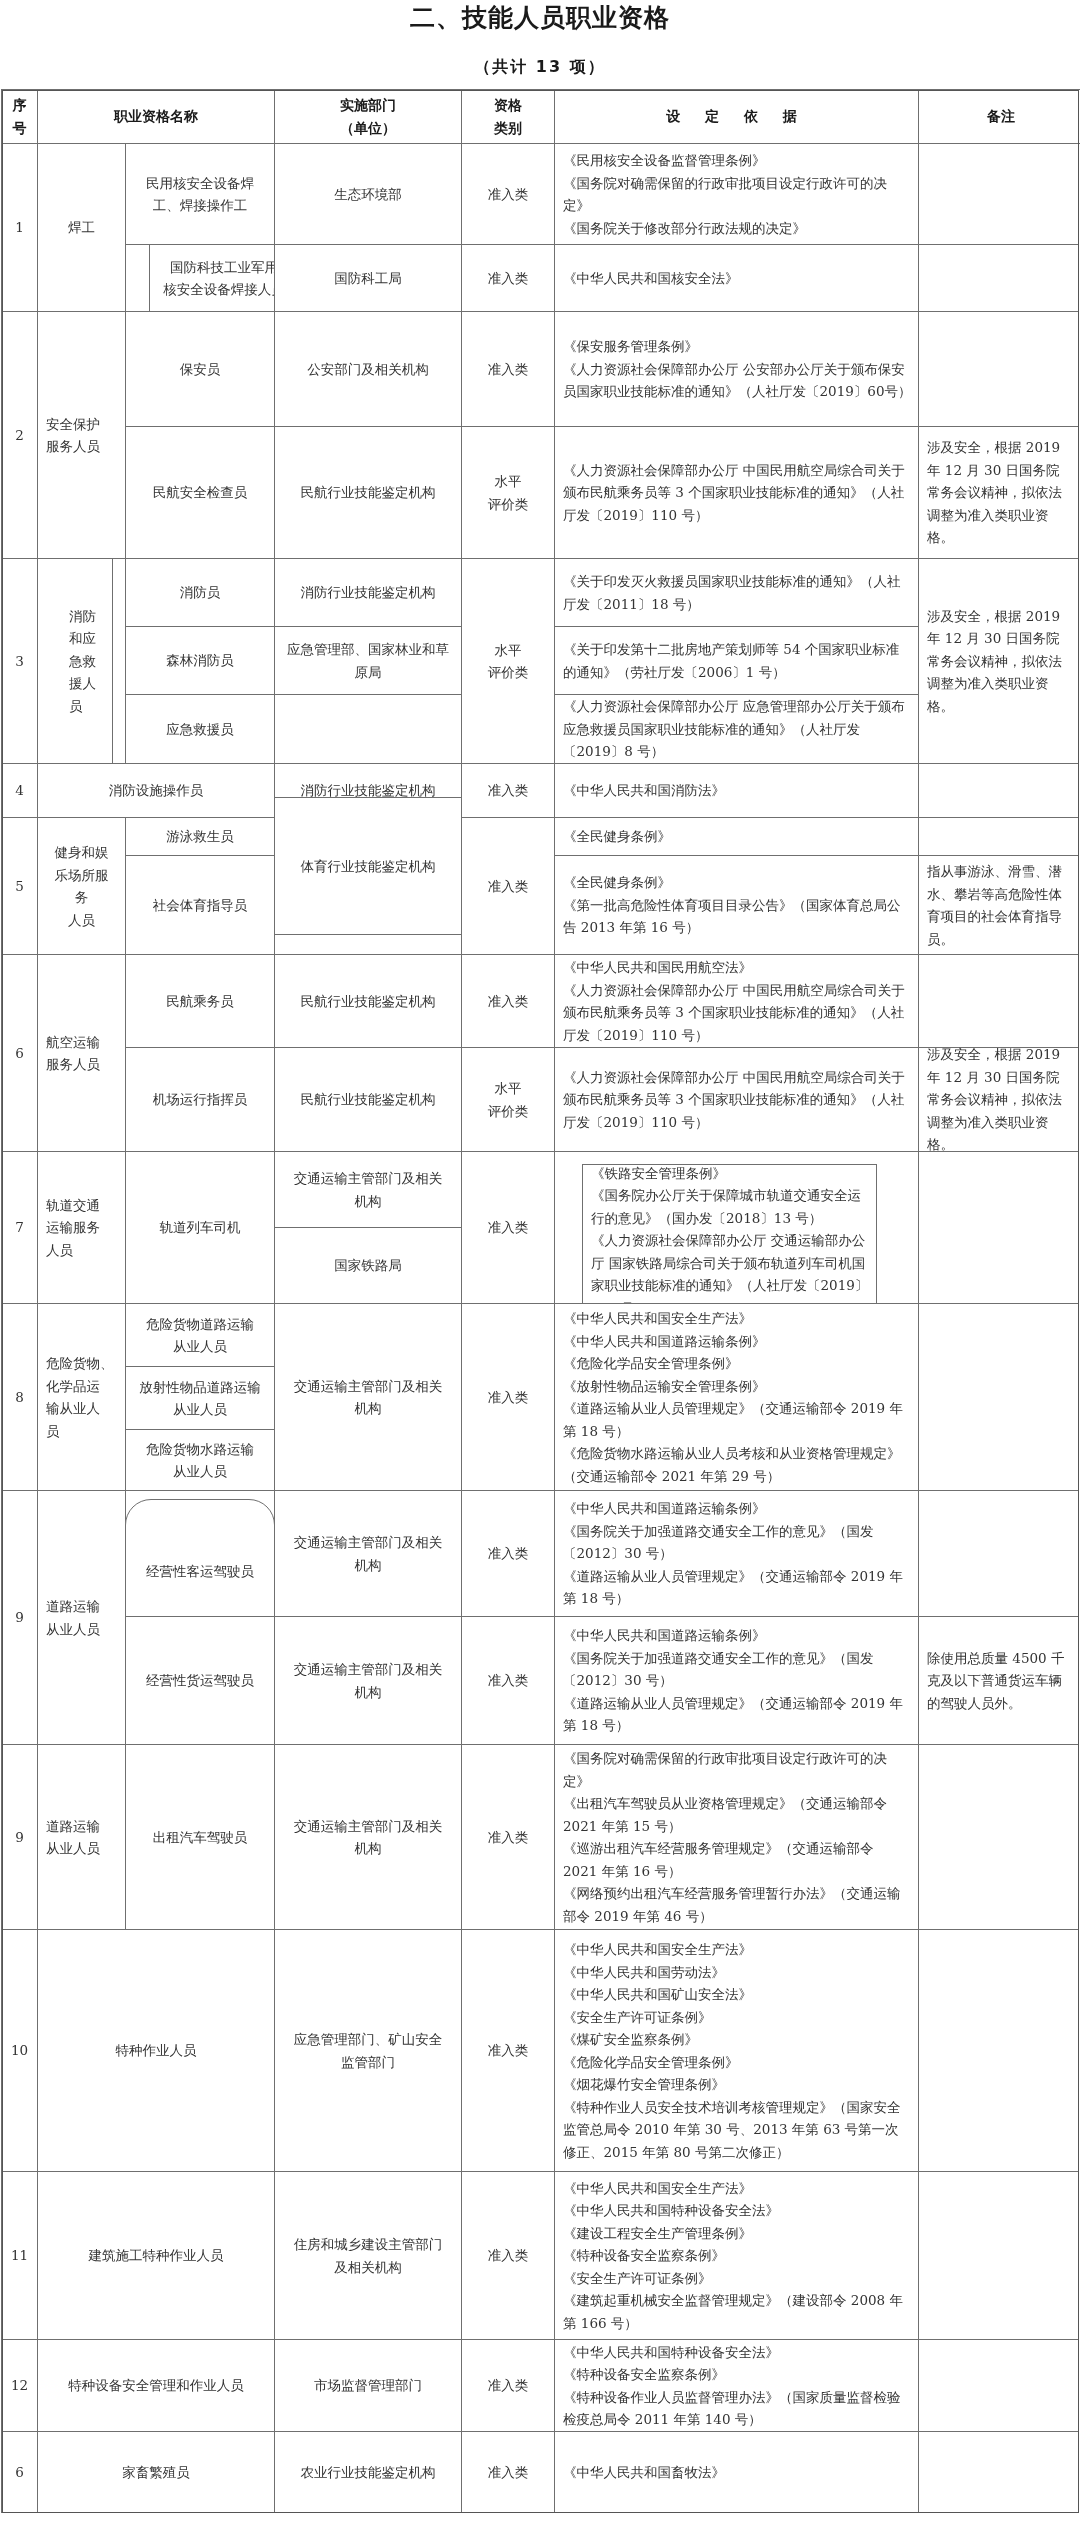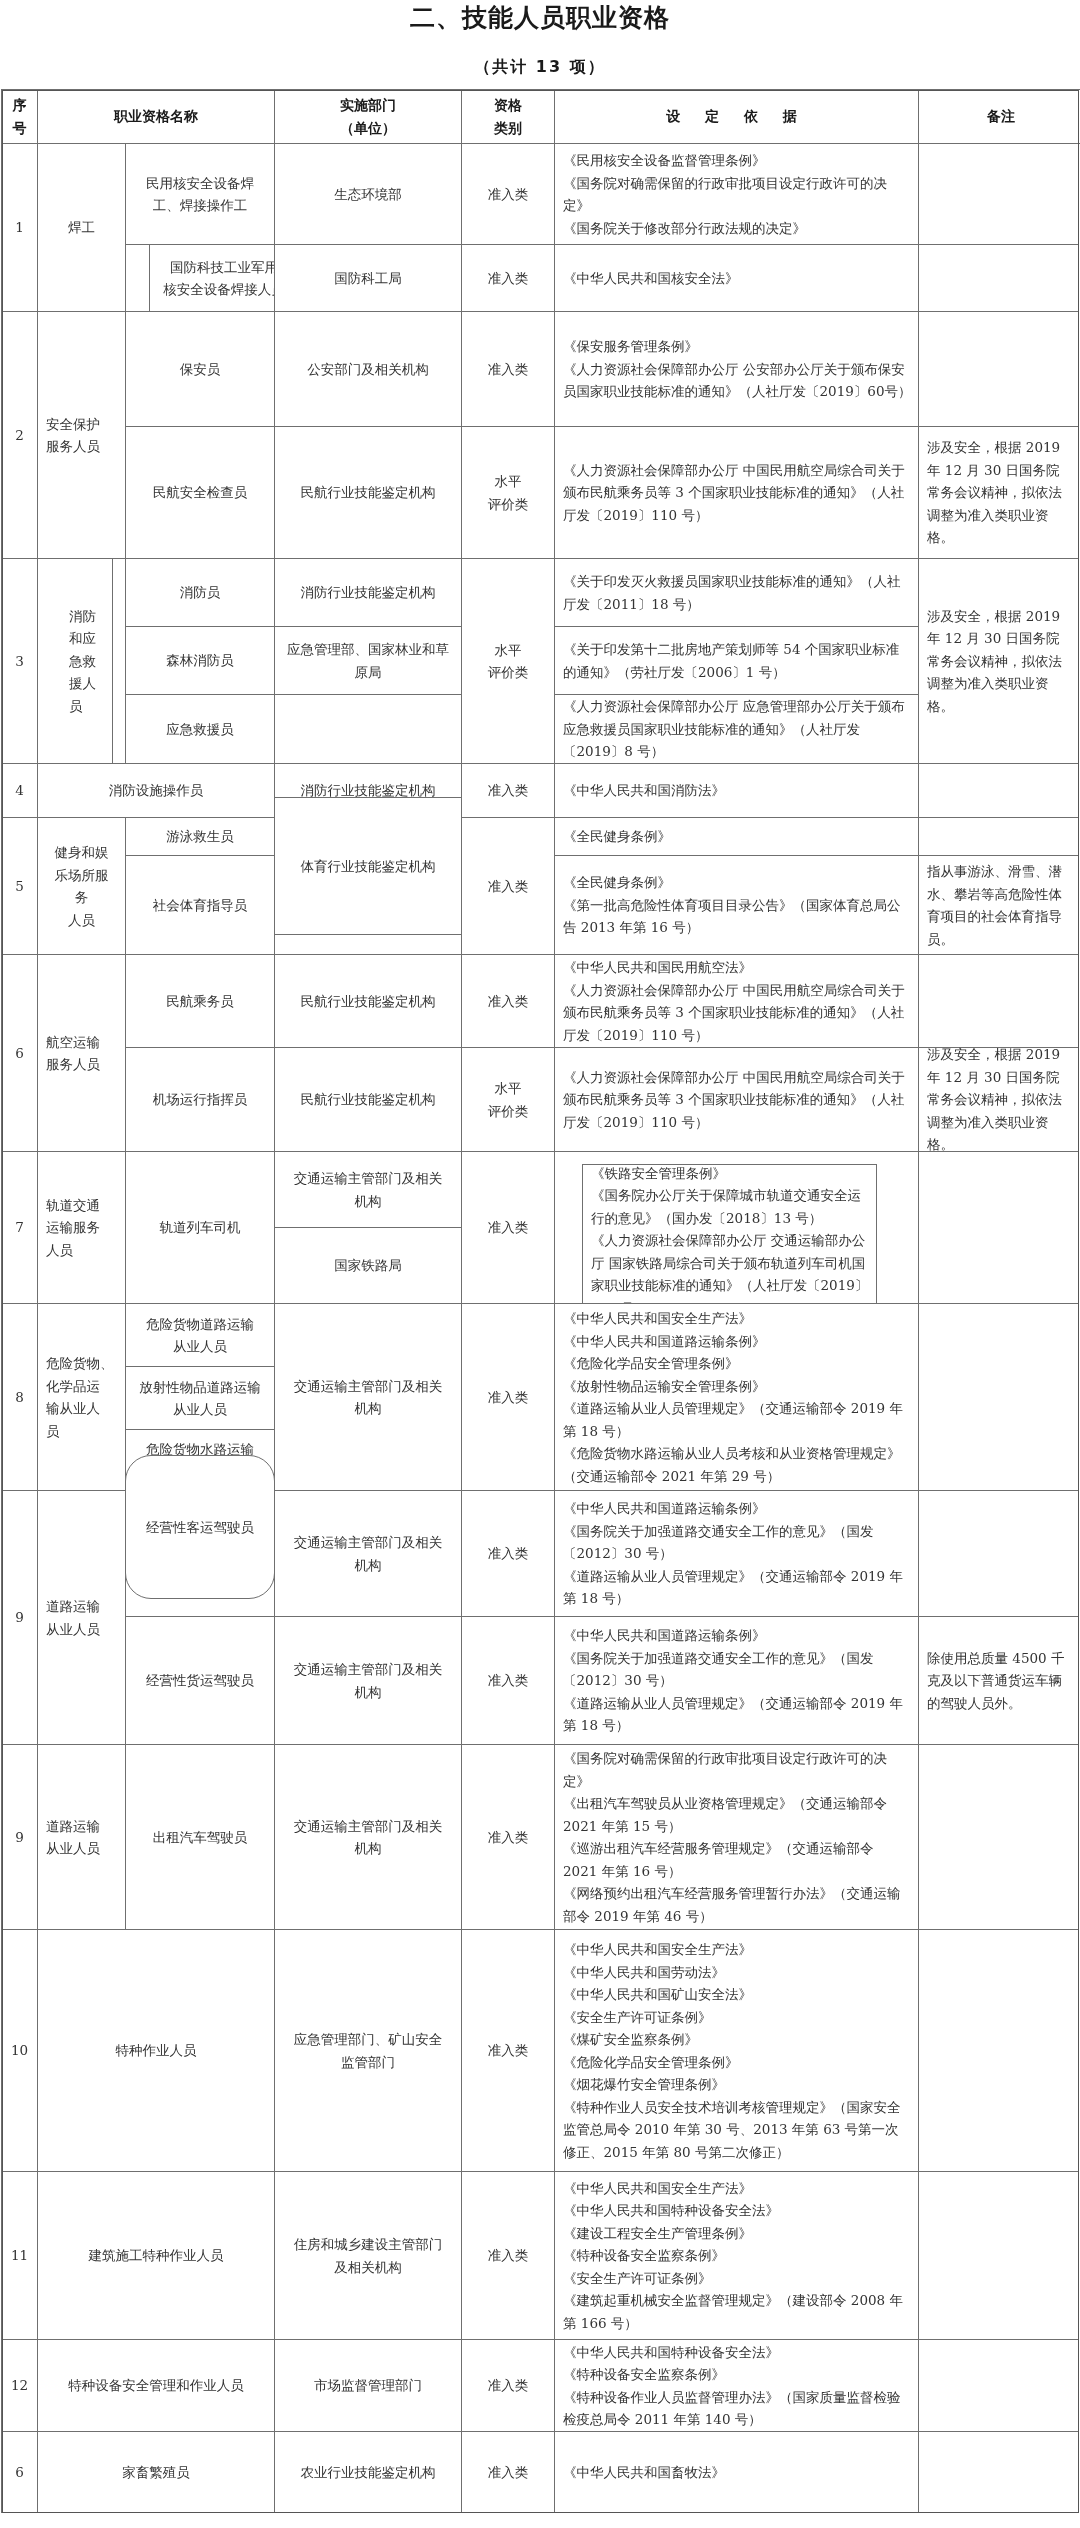--- a/index.html
+++ b/index.html
@@ -331,21 +331,21 @@
     <div class="cell left" style="left: 919px; top: 1304px; width: 161px; height: 188px;">
       <span class="txt"></span>
     </div>
     <div class="cell narrow" style="left: 2px; top: 1491px; width: 37px; height: 255px;">
       <span class="txt">9</span>
     </div>
     <div class="cell left" style="left: 38px; top: 1491px; width: 89px; height: 255px;">
       <span class="txt">道路运输
 从业人员</span>
     </div>
-    <div class="cell" style="left: 126px; top: 1456px; width: 150px; height: 144px; border-radius: 26px;">
+    <div class="cell" style="left: 126px; top: 1500px; width: 150px; height: 144px; border-radius: 26px;">
       <span class="txt">经营性客运驾驶员</span>
     </div>
     <div class="cell" style="left: 275px; top: 1491px; width: 188px; height: 127px;">
       <span class="txt">交通运输主管部门及相关
 机构</span>
     </div>
     <div class="cell" style="left: 462px; top: 1491px; width: 94px; height: 127px;">
       <span class="txt">准入类</span>
     </div>
     <div class="cell left" style="left: 555px; top: 1491px; width: 365px; height: 127px;">

